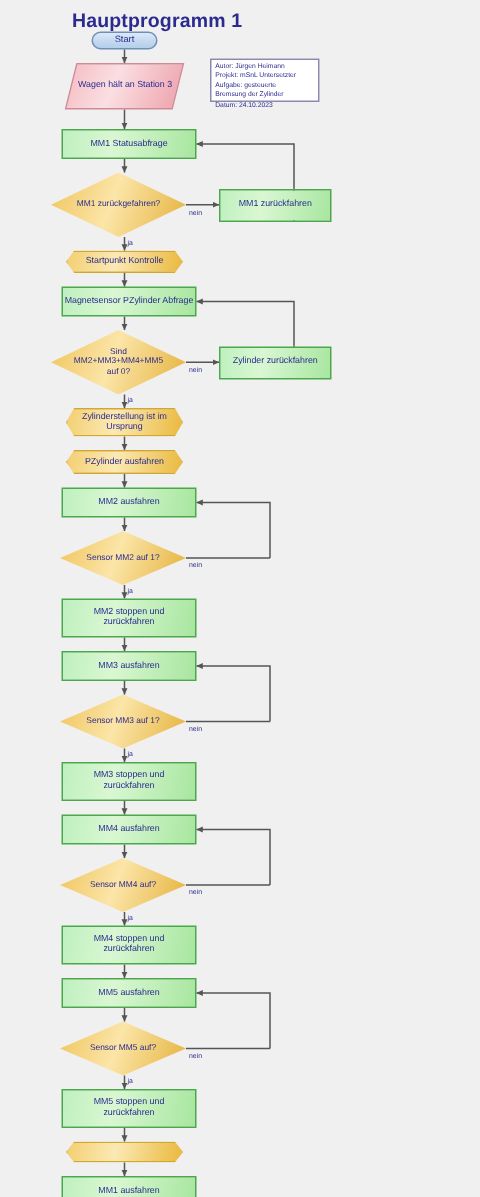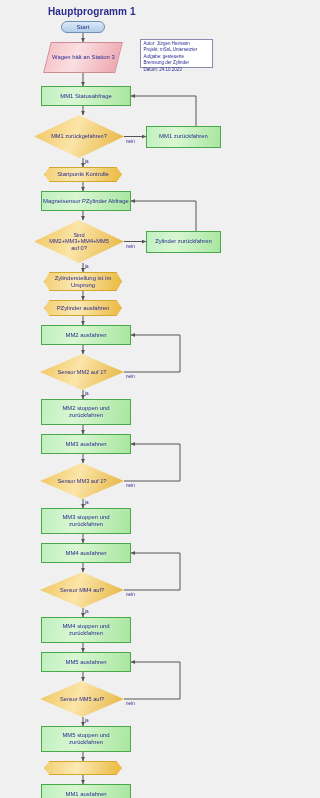--- a/index.html
+++ b/index.html
@@ -61,21 +61,21 @@
     line-height:1.42;
     padding:1px 2px 1px 2.5px;
     text-align:left;
     box-sizing:border-box;
   }
   .note div{white-space:nowrap;}
 
   .title{
     position:absolute;
     color:#2b2b8f;
-    font-size:10px;
+    font-size:13px;
     font-weight:bold;
     letter-spacing:.1px;
     text-align:center;
   }
   .edgelabel{
     position:absolute;
     color:#2b2b8f;
     font-size:4.6px;
   }
 </style>

